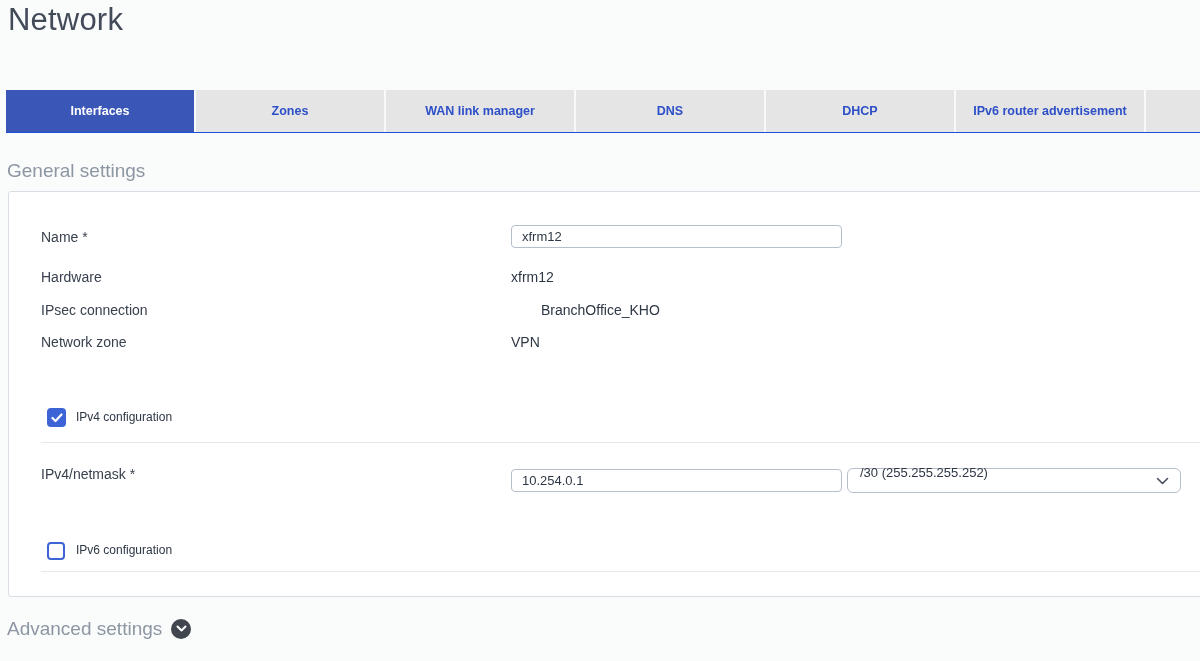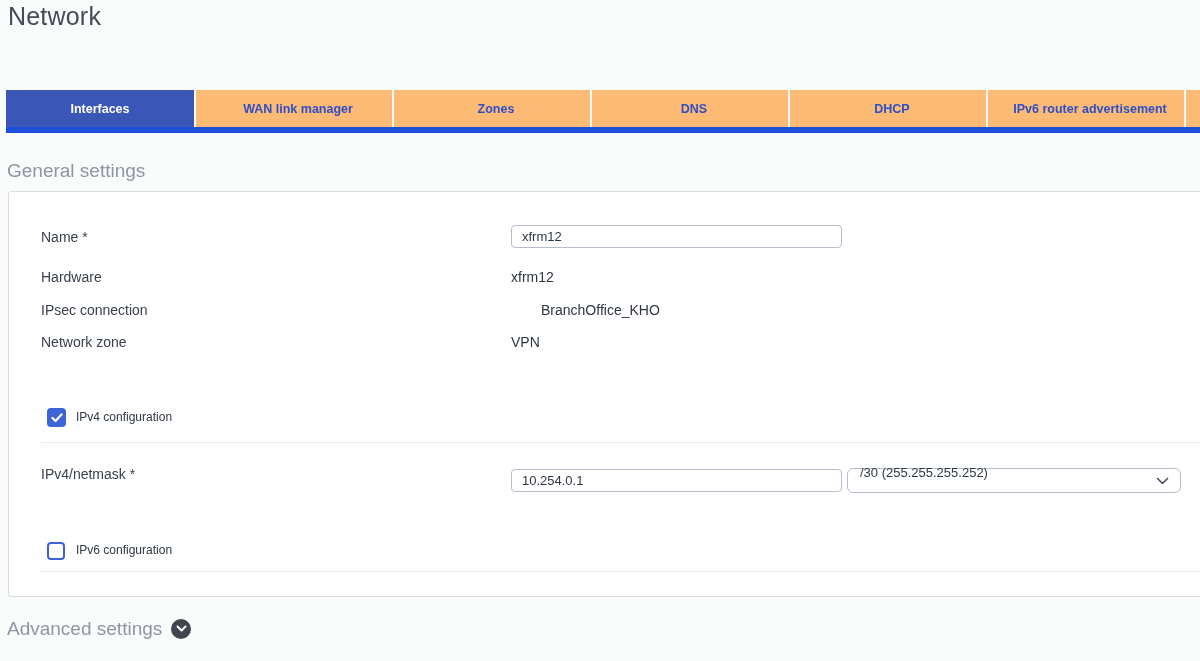--- a/index.html
+++ b/index.html
@@ -8,30 +8,29 @@
     position: relative;
     font-family: "Liberation Sans", sans-serif;
     background: #fafbfb;
     overflow: hidden;
     color: #39414e;
   }
 
   
   .page-title {
     position: absolute; left: 8px; top: 2px;
-    font-size: 25px; font-weight: 400; color: #434b59;
+    font-size: 31px; font-weight: 400; color: #434b59;
     letter-spacing: 0.2px;
   }
 
   
   .tabbar {
     position: absolute; left: 6px; top: 90px; width: 1194px; height: 43px;
-    display: flex; background: #fdba74;
-    border-bottom: 6px solid #1d4ed8;
-    gap: 8px;
+    display: flex; background: #e5e5e5;
+    border-bottom: 1px solid #1d4ed8;
   }
   .tab {
     width: 190px; height: 100%;
     display: flex; align-items: center; justify-content: center;
     font-size: 12.5px; font-weight: 700; color: #2d4fc7;
     border-right: 2px solid #f8f9fa;
     cursor: pointer; white-space: nowrap;
   }
   .tab.active { background: #3a56b7; color: #ffffff; }
   .tab.stub { flex: 1; border-right: none; }
@@ -99,22 +98,22 @@
     background: #e5e8ec;
   }
 </style>
 </head>
 <body>
 
 <h1 class="page-title">Network</h1>
 
 <div class="tabbar">
   <div class="tab active">Interfaces</div>
+  <div class="tab">Zones</div>
   <div class="tab">WAN link manager</div>
-  <div class="tab">Zones</div>
   <div class="tab">DNS</div>
   <div class="tab">DHCP</div>
   <div class="tab">IPv6 router advertisement</div>
   <div class="tab stub"></div>
 </div>
 
 <div class="section-header general">
   <span>General settings</span>
 </div>
 

